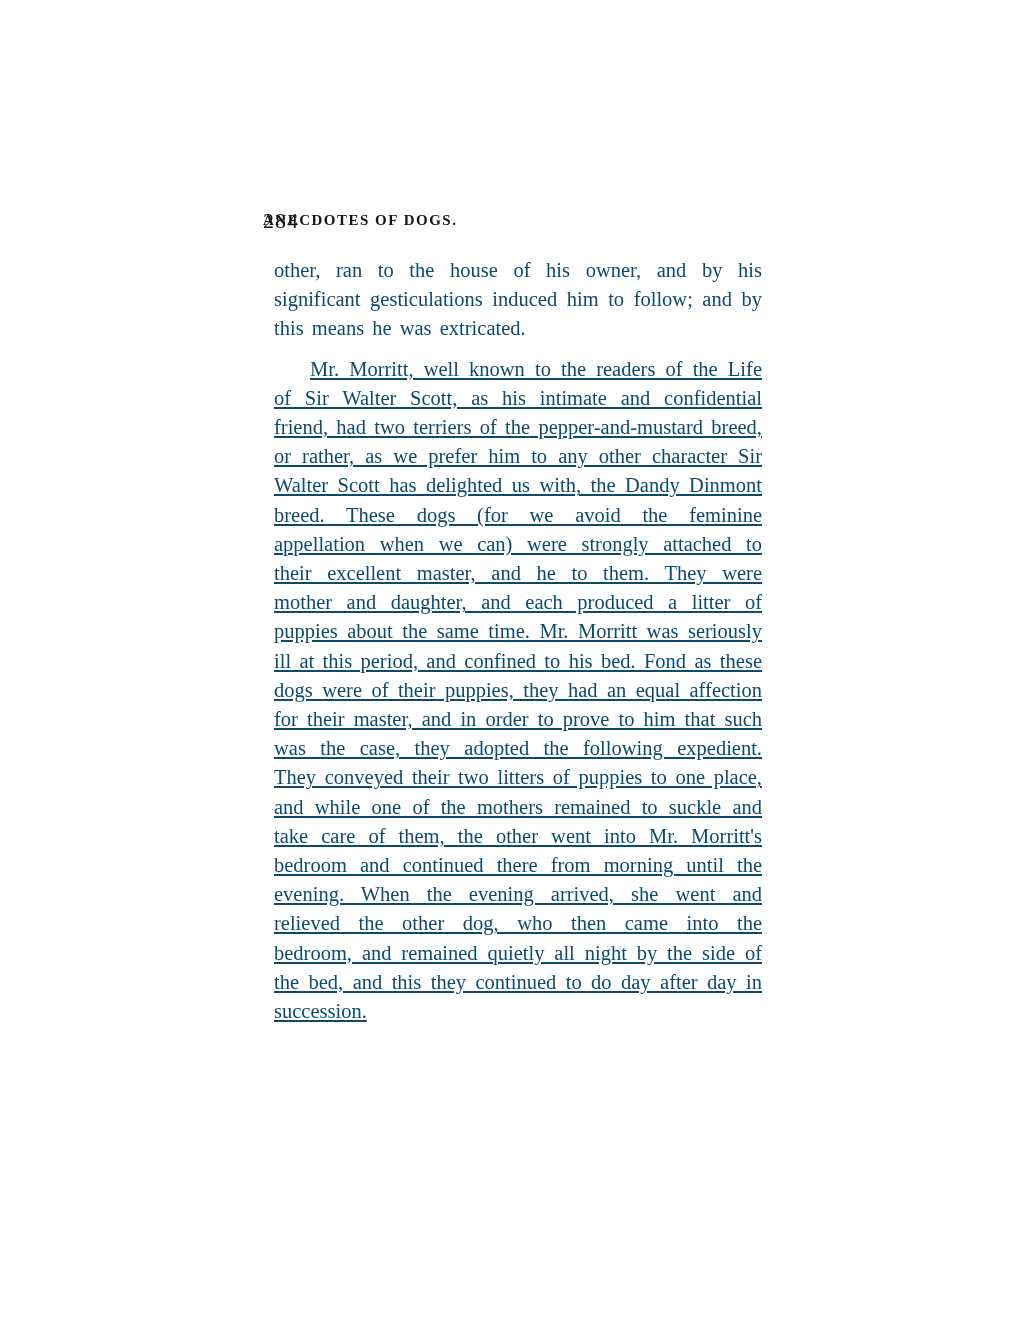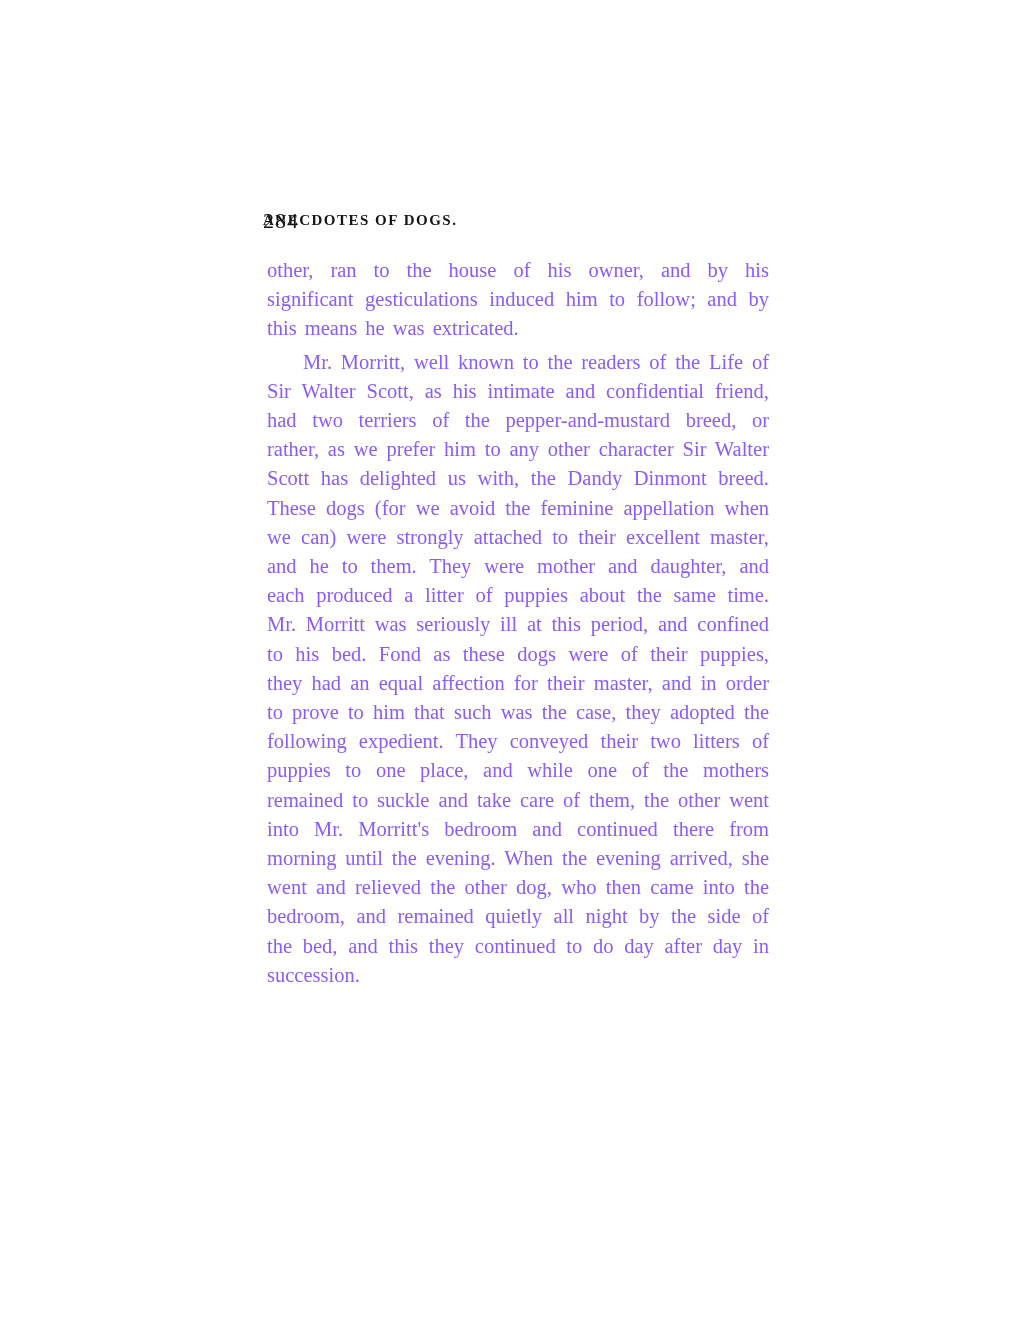--- a/index.html
+++ b/index.html
@@ -47,29 +47,30 @@
     position: absolute;
     left: 0;
     right: 0;
     top: 4px;
     font-size: 15px;
     font-weight: bold;
     letter-spacing: 1.5px;
     color: #151515;
   }
   .body-text p {
-    margin: 4px;
+    margin: 11px;
     font-size: 20.5px;
     line-height: 29.2px;
     text-align: justify;
     word-spacing: 3px;
-    color: #8b5cf6;
+    color: #0c4a6e;
   }
   .body-text p.indent {
     text-indent: 36px;
+    text-decoration: underline;
   }
 </style>
 </head>
 <body>
 
 <div class="page">
   <div class="text-block">
 
     <div class="header-row">
       <span class="page-number">284</span>

